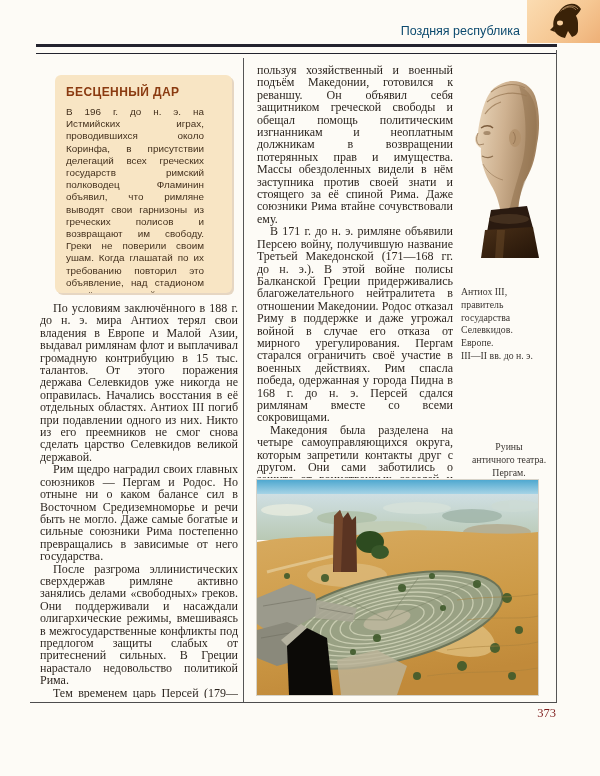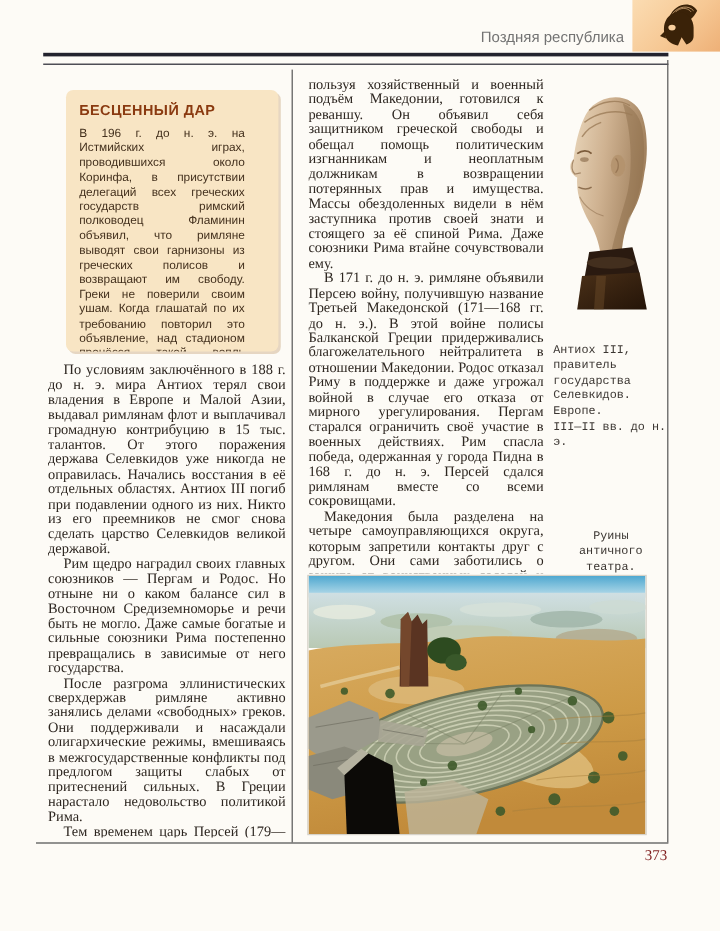--- a/index.html
+++ b/index.html
@@ -4,21 +4,21 @@
 <style>
   html,body{margin:0;padding:0;background:#e9e7e2;}
   .page{
     position:relative;width:600px;height:776px;margin:0 auto;
     background:#fdfbf6;overflow:hidden;
     font-family:"Liberation Serif", serif;color:#2d2620;
   }
   
   .section-label{
     position:absolute;top:24px;right:80px;
-    font-family:"Liberation Sans", sans-serif;font-size:12.5px;color:#737373;padding-left:26px;
+    font-family:"Liberation Sans", sans-serif;font-size:12.5px;color:#0c4a6e;padding-left:26px;
   }
   .helmet-box{
     position:absolute;top:0;right:0;width:73px;height:43px;
     background:linear-gradient(135deg,#fbdcb2 0%,#f6c894 55%,#eeb077 100%);
     display:flex;align-items:center;justify-content:center;
   }
   .rule-double{
     position:absolute;left:36px;top:44px;width:521px;height:6px;
     border-top:3px solid #23232e;border-bottom:1px solid #23232e;
   }
@@ -41,21 +41,21 @@
   
   .col{position:absolute;text-align:justify;font-size:12px;line-height:12.4px;}
   .col p{margin:0;text-indent:13px;}
   .col p.no-indent{text-indent:0;}
   .left-col{left:40px;top:302px;width:198px;height:396px;overflow:hidden;}
   .right-col{left:257px;top:64px;width:196px;height:414px;overflow:hidden;}
   
   .bust-fig{position:absolute;left:457px;top:72px;width:92px;height:188px;}
   .caption{
     position:absolute;left:461px;width:96px;
-    font-family:Liberation Mono, monospace;font-size:9.8px;line-height:12.8px;color:#3b3632;
+    font-family:Liberation Serif, serif;font-size:9.8px;line-height:12.8px;color:#3b3632;
   }
   .bust-caption{top:286px;}
   .theater-caption{top:441px;text-align:center;}
   .theater-fig{
     position:absolute;left:257px;top:480px;width:281px;height:215px;
     outline:1px solid #d6d2c8;
   }
   svg{display:block;}
 </style>
 </head>

